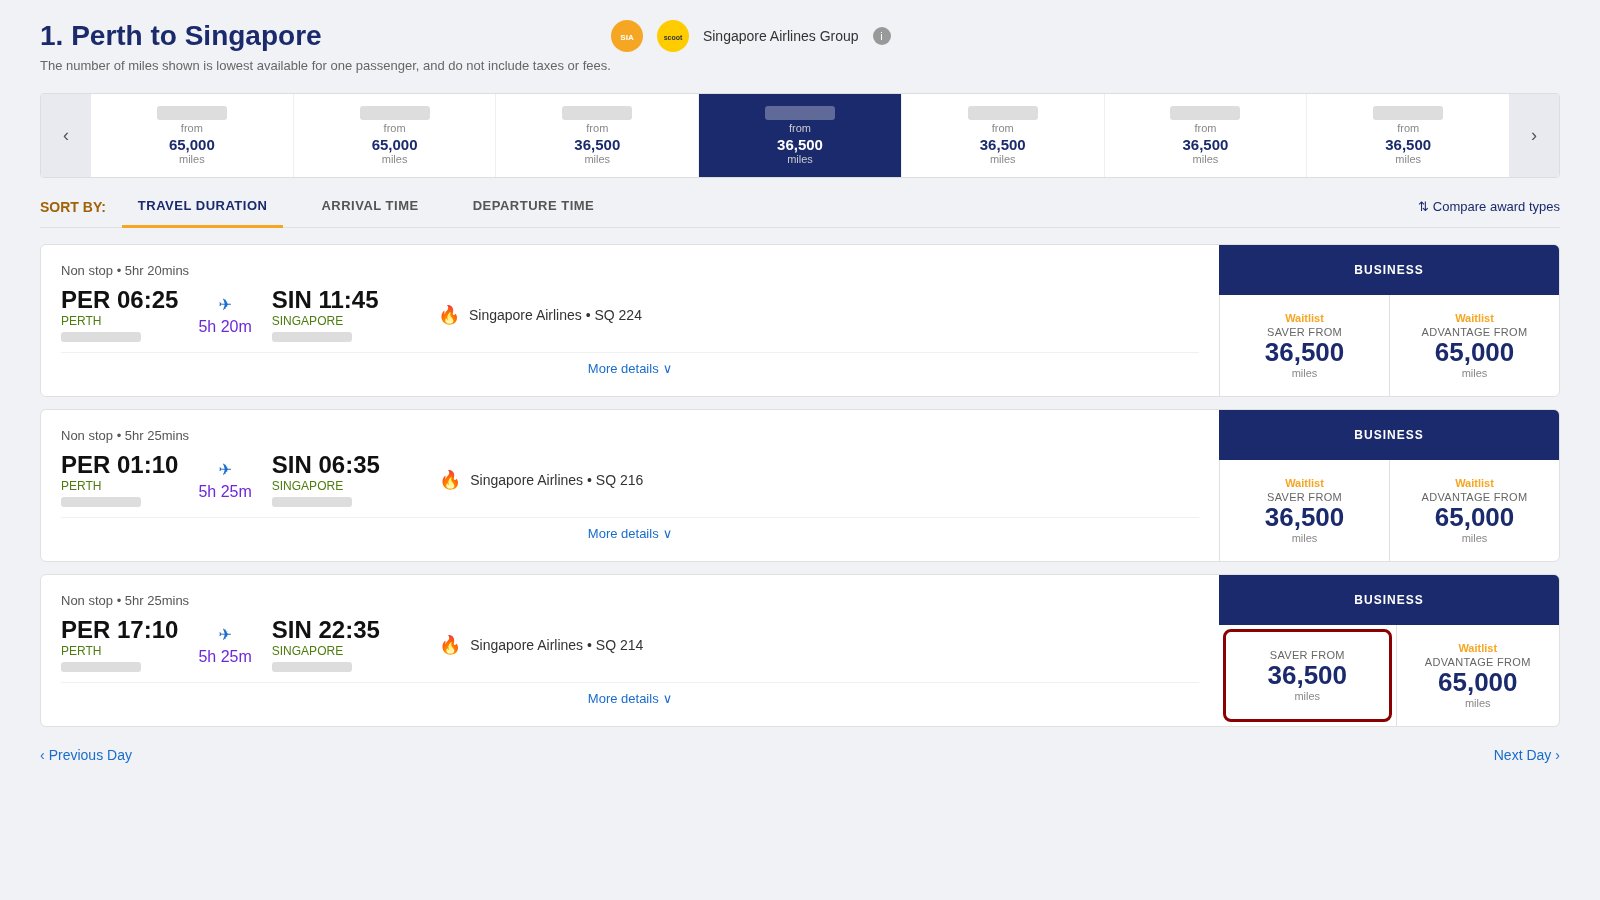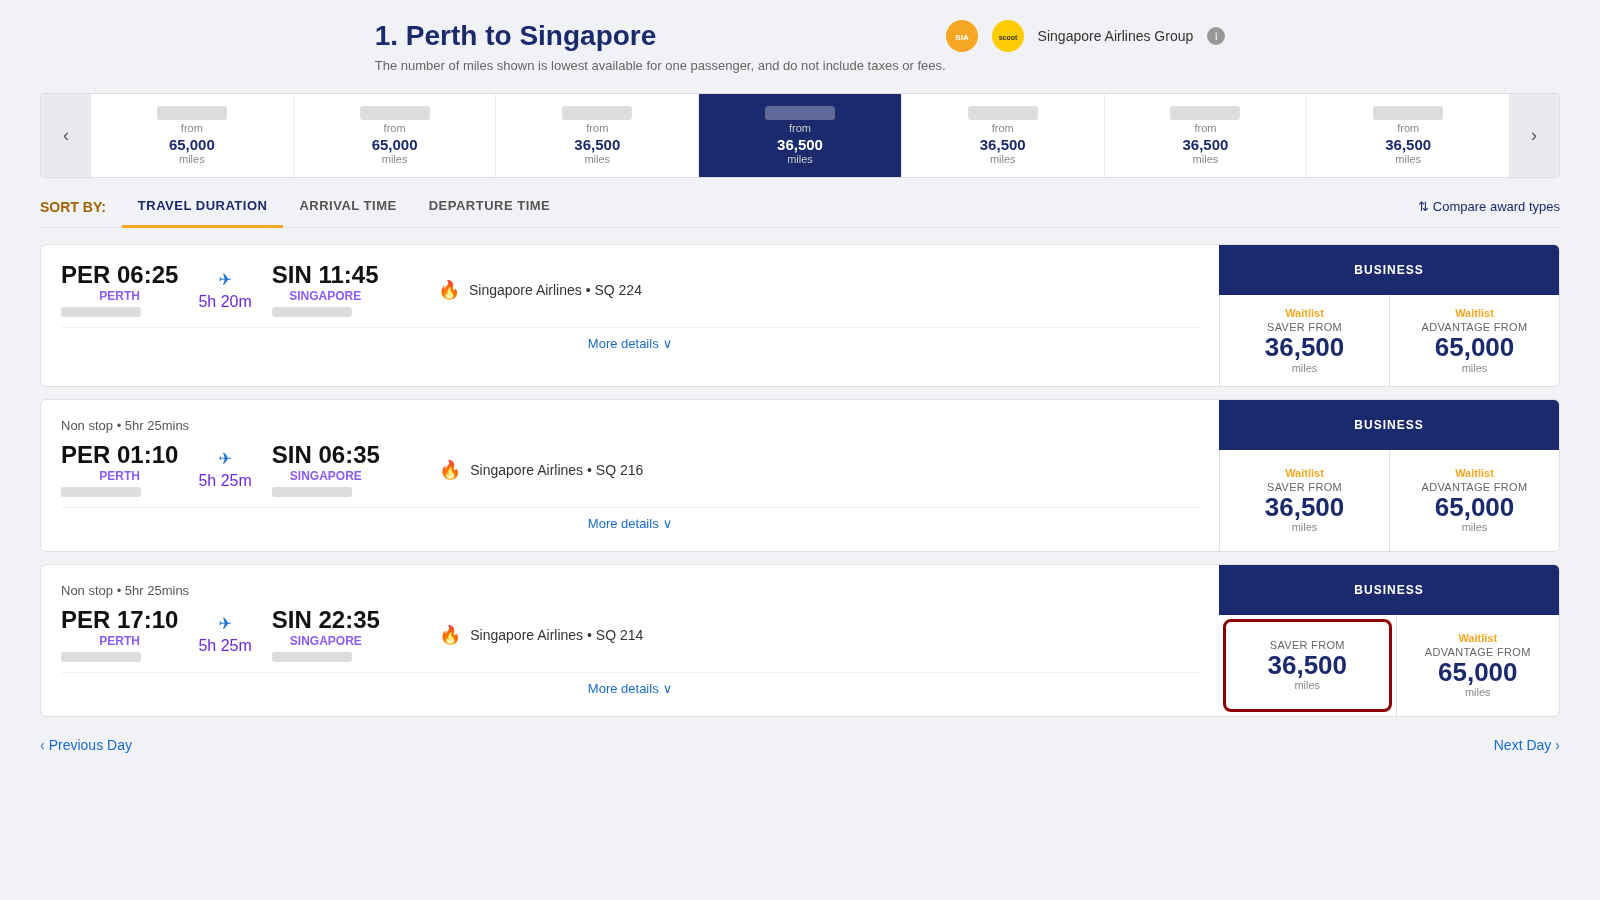--- a/index.html
+++ b/index.html
@@ -204,24 +204,23 @@
     }
     .time-block {}
     .time-code {
       font-size: 24px;
       font-weight: 700;
       color: #111;
       line-height: 1;
     }
     .airport-code {
       font-size: 12px;
-      color: #8b5cf6;
+      color: #4d7c0f;
       margin-top: 2px;
-      font-weight: 700;
-      text-align: center;
+      font-weight: 400;
     }
     .date-blurred {
       height: 10px;
       background: #ddd;
       border-radius: 3px;
       width: 80px;
       margin-top: 4px;
     }
     .duration-block {
       display: flex;
@@ -337,21 +336,21 @@
       color: #1a6ccc;
       cursor: pointer;
       display: flex;
       align-items: center;
       gap: 4px;
       font-weight: 500;
     }
 
     .header-row {
       display: flex;
-      justify-content: center;
+      justify-content: flex-start;
       align-items: flex-start;
       margin-bottom: 4px;
     }
   </style>
 </head>
 <body>
 
 <div class="header-row">
   <div>
     <h1 class="page-title">1. Perth to Singapore</h1>
@@ -421,34 +420,35 @@
       <span class="from-label">from</span>
       <span class="miles-value">36,500</span>
       <span class="miles-unit">miles</span>
     </div>
     </div>
   <div class="carousel-arrow">›</div>
 </div>
 
 <div class="sort-bar">
   <span class="sort-label">SORT BY:</span>
-  <div id="sort-tabs" style="display:flex;">
+  <div id="sort-tabs" style="display:flex;gap:22px;">
       <div class="sort-tab active">TRAVEL DURATION</div>
       <div class="sort-tab">ARRIVAL TIME</div>
       <div class="sort-tab">DEPARTURE TIME</div>
     </div>
   <div class="compare-btn">
     <span>⇅</span>
     <span>Compare award types</span>
   </div>
 </div>
 
 <div id="flight-cards">
     <div class="flight-card">
       <div class="flight-main">
+        <div class="flight-type">Non stop • 5hr 20mins</div>
         <div class="flight-times">
           <div class="time-block">
             <div class="time-code">PER 06:25</div>
             <div class="airport-code">PERTH</div>
             <div class="date-blurred"></div>
           </div>
           <div class="duration-block">
             <div class="duration-line">
               <span class="plane-icon">✈</span>
             </div>

